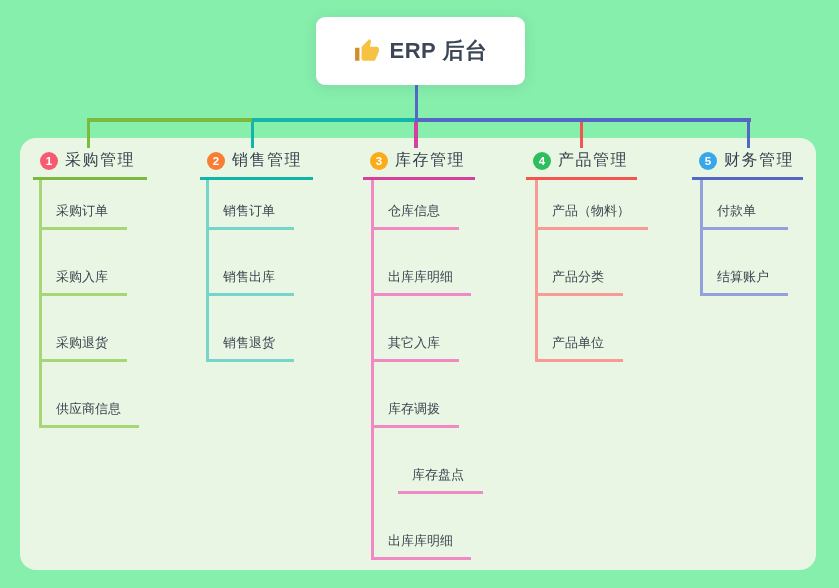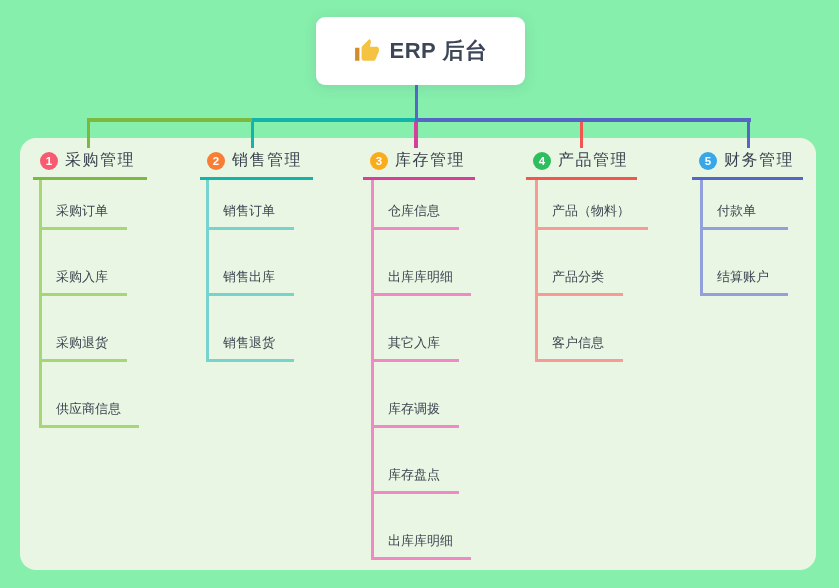--- a/index.html
+++ b/index.html
@@ -146,32 +146,32 @@
       <div class="branch-title" style="left: 370px; top: 150px;">
         <span class="badge" style="background: rgb(250, 172, 26);">3</span>
         <span class="branch-label">库存管理</span>
       </div>
       <div class="hline branch-underline" style="left: 363px; top: 177px; width: 112px; background: rgb(212, 65, 157);"></div>
       <div class="children-group" style="left: 371px; top: 180px; border-left-color: rgb(239, 138, 196);">
         <div class="child-node" style="border-bottom-color: rgb(239, 138, 196);">仓库信息</div>
         <div class="child-node" style="border-bottom-color: rgb(239, 138, 196);">出库库明细</div>
         <div class="child-node" style="border-bottom-color: rgb(239, 138, 196); text-align: right;">其它入库</div>
         <div class="child-node" style="border-bottom-color: rgb(239, 138, 196);">库存调拨</div>
-        <div class="child-node" style="border-bottom-color: rgb(239, 138, 196);">库存盘点</div>
+        <div class="child-node" style="border-bottom-color: rgb(239, 138, 196); margin-left: 24px;">库存盘点</div>
         <div class="child-node" style="border-bottom-color: rgb(239, 138, 196);">出库库明细</div>
       </div>
       <div class="branch-title" style="left: 533px; top: 150px;">
         <span class="badge" style="background: rgb(46, 190, 94);">4</span>
         <span class="branch-label">产品管理</span>
       </div>
       <div class="hline branch-underline" style="left: 526px; top: 177px; width: 111px; background: rgb(242, 86, 79);"></div>
       <div class="children-group" style="left: 535px; top: 180px; border-left-color: rgb(248, 155, 150);">
         <div class="child-node" style="border-bottom-color: rgb(248, 155, 150);">产品（物料）</div>
         <div class="child-node" style="border-bottom-color: rgb(248, 155, 150);">产品分类</div>
-        <div class="child-node" style="border-bottom-color: rgb(248, 155, 150);">客户信息</div>
+        <div class="child-node" style="border-bottom-color: rgb(248, 155, 150);">产品单位</div>
       </div>
       <div class="branch-title" style="left: 699px; top: 150px;">
         <span class="badge" style="background: rgb(56, 167, 233);">5</span>
         <span class="branch-label">财务管理</span>
       </div>
       <div class="hline branch-underline" style="left: 692px; top: 177px; width: 111px; background: rgb(84, 103, 196);"></div>
       <div class="children-group" style="left: 700px; top: 180px; border-left-color: rgb(146, 161, 219);">
         <div class="child-node" style="border-bottom-color: rgb(146, 161, 219);">付款单</div>
         <div class="child-node" style="border-bottom-color: rgb(146, 161, 219); font-family: Liberation Serif, serif;">结算账户</div>
       </div>

